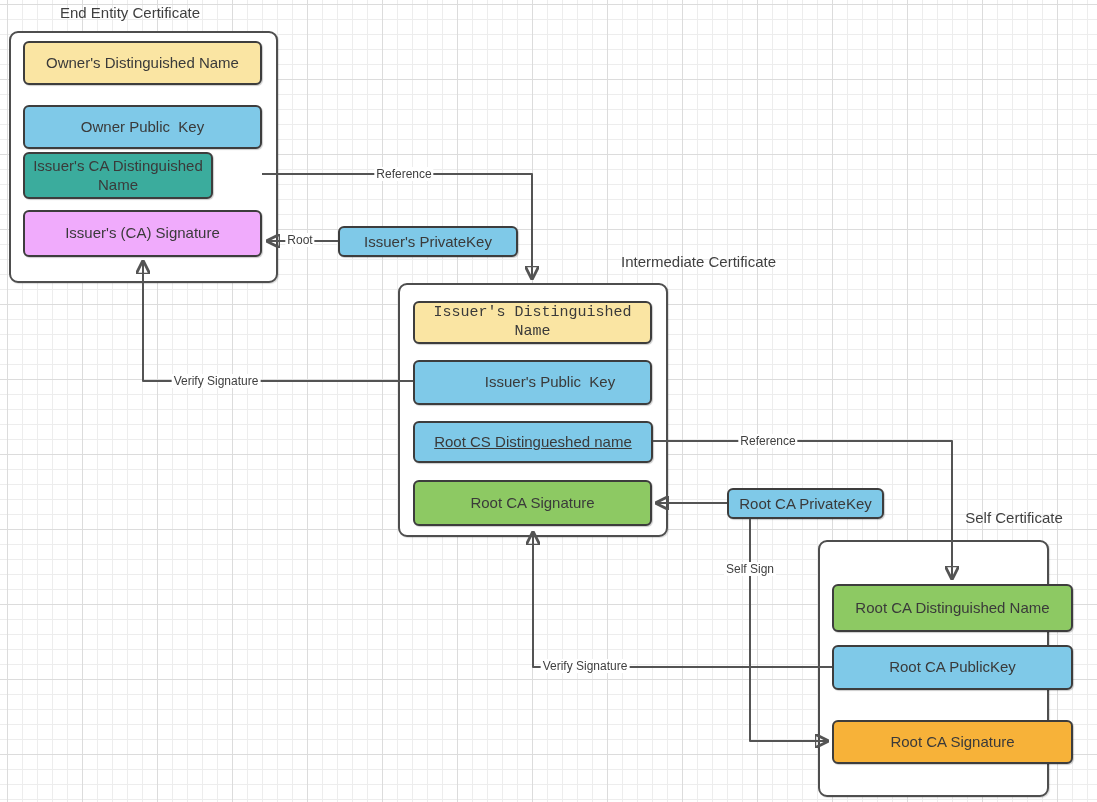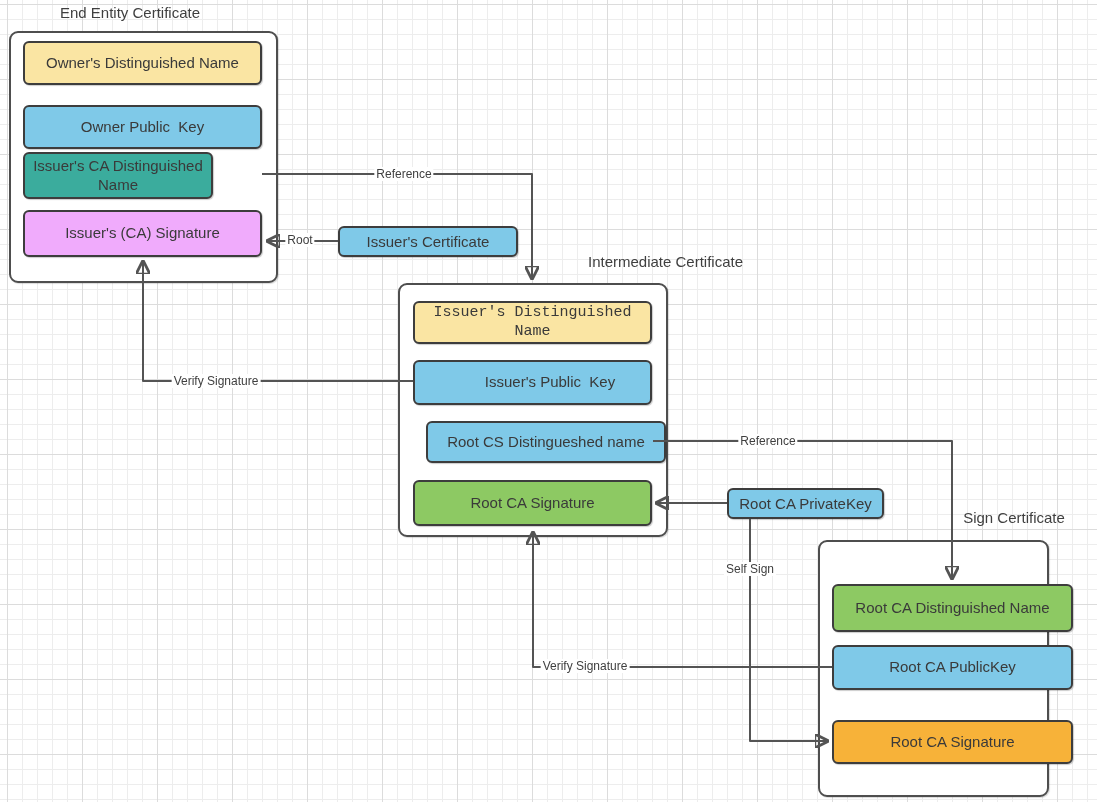--- a/index.html
+++ b/index.html
@@ -72,36 +72,36 @@
 
   <div class="cert-title" style="left:130px;top:12px;">End Entity Certificate</div>
   <div class="frame" style="left:9px;top:31px;width:269px;height:252px;">
     <div class="field" style="left: 12px; top: 8px; width: 239px; height: 44px; background-color: rgb(250, 229, 163);">Owner's Distinguished Name</div>
     <div class="field" style="left: 12px; top: 72px; width: 239px; height: 44px; background-color: rgb(127, 201, 232);">Owner Public  Key</div>
     <div class="field" style="left: 12px; top: 119px; width: 190px; height: 47px; background-color: rgb(59, 172, 157);">Issuer's CA Distinguished
 Name</div>
     <div class="field" style="left: 12px; top: 177px; width: 239px; height: 47px; background-color: #f0abfc;">Issuer's (CA) Signature</div>
   </div>
 
-  <div class="cert-title" style="left:655px;top:261px;padding-left:21px;">Intermediate Certificate</div>
+  <div class="cert-title" style="left:688px;top:261px;padding-left:21px;">Intermediate Certificate</div>
   <div class="frame" style="left:398px;top:283px;width:270px;height:254px;">
     <div class="field" style="left: 13px; top: 16px; width: 239px; height: 43px; background-color: rgb(250, 229, 163); font-family: Liberation Mono, monospace;">Issuer's Distinguished Name</div>
     <div class="field" style="left: 13px; top: 75px; width: 239px; height: 45px; background-color: rgb(127, 201, 232); padding-left: 35px;">Issuer's Public  Key</div>
-    <div class="field" style="left: 26px; top: 136px; width: 240px; height: 42px; background-color: rgb(127, 201, 232);">Root CS Distingueshed name</div>
+    <div class="field" style="left: 13px; top: 136px; width: 240px; height: 42px; background-color: rgb(127, 201, 232); text-decoration: underline;">Root CS Distingueshed name</div>
     <div class="field" style="left: 13px; top: 195px; width: 239px; height: 46px; background-color: rgb(141, 201, 99);">Root CA Signature</div>
   </div>
 
-  <div class="cert-title" style="left:1014px;top:517px;">Sign Certificate</div>
+  <div class="cert-title" style="left:1014px;top:517px;">Self Certificate</div>
   <div class="frame" style="left:818px;top:540px;width:231px;height:257px;">
     <div class="field" style="left: 12px; top: 42px; width: 241px; height: 48px; background-color: rgb(141, 201, 99);">Root CA Distinguished Name</div>
     <div class="field" style="left: 12px; top: 103px; width: 241px; height: 45px; background-color: rgb(127, 201, 232);">Root CA PublicKey</div>
     <div class="field" style="left: 12px; top: 178px; width: 241px; height: 44px; background-color: rgb(247, 178, 57);">Root CA Signature</div>
   </div>
 
-  <div class="keybox" style="left: 338px; top: 226px; width: 180px; height: 31px; background-color: rgb(127, 201, 232);">Issuer's Certificate</div>
+  <div class="keybox" style="left: 338px; top: 226px; width: 180px; height: 31px; background-color: rgb(127, 201, 232);">Issuer's PrivateKey</div>
   <div class="keybox" style="left: 727px; top: 488px; width: 157px; height: 31px; background-color: rgb(127, 201, 232);">Root CA PrivateKey</div>
 
   <svg class="edges" width="1097" height="802" viewBox="0 0 1097 802">
     <defs>
       <marker id="arrow" viewBox="0 0 10 10" refX="8" refY="5" markerWidth="7" markerHeight="7" orient="auto-start-reverse">
         <path d="M0,0 L10,5 L0,10 z" fill="#545454" stroke="none"></path>
       </marker>
     </defs>
     <path d="M 262 174 L 532 174 L 532 277" marker-end="url(#arrow)"></path>
     <path d="M 338 241 L 269 241" marker-end="url(#arrow)"></path>

